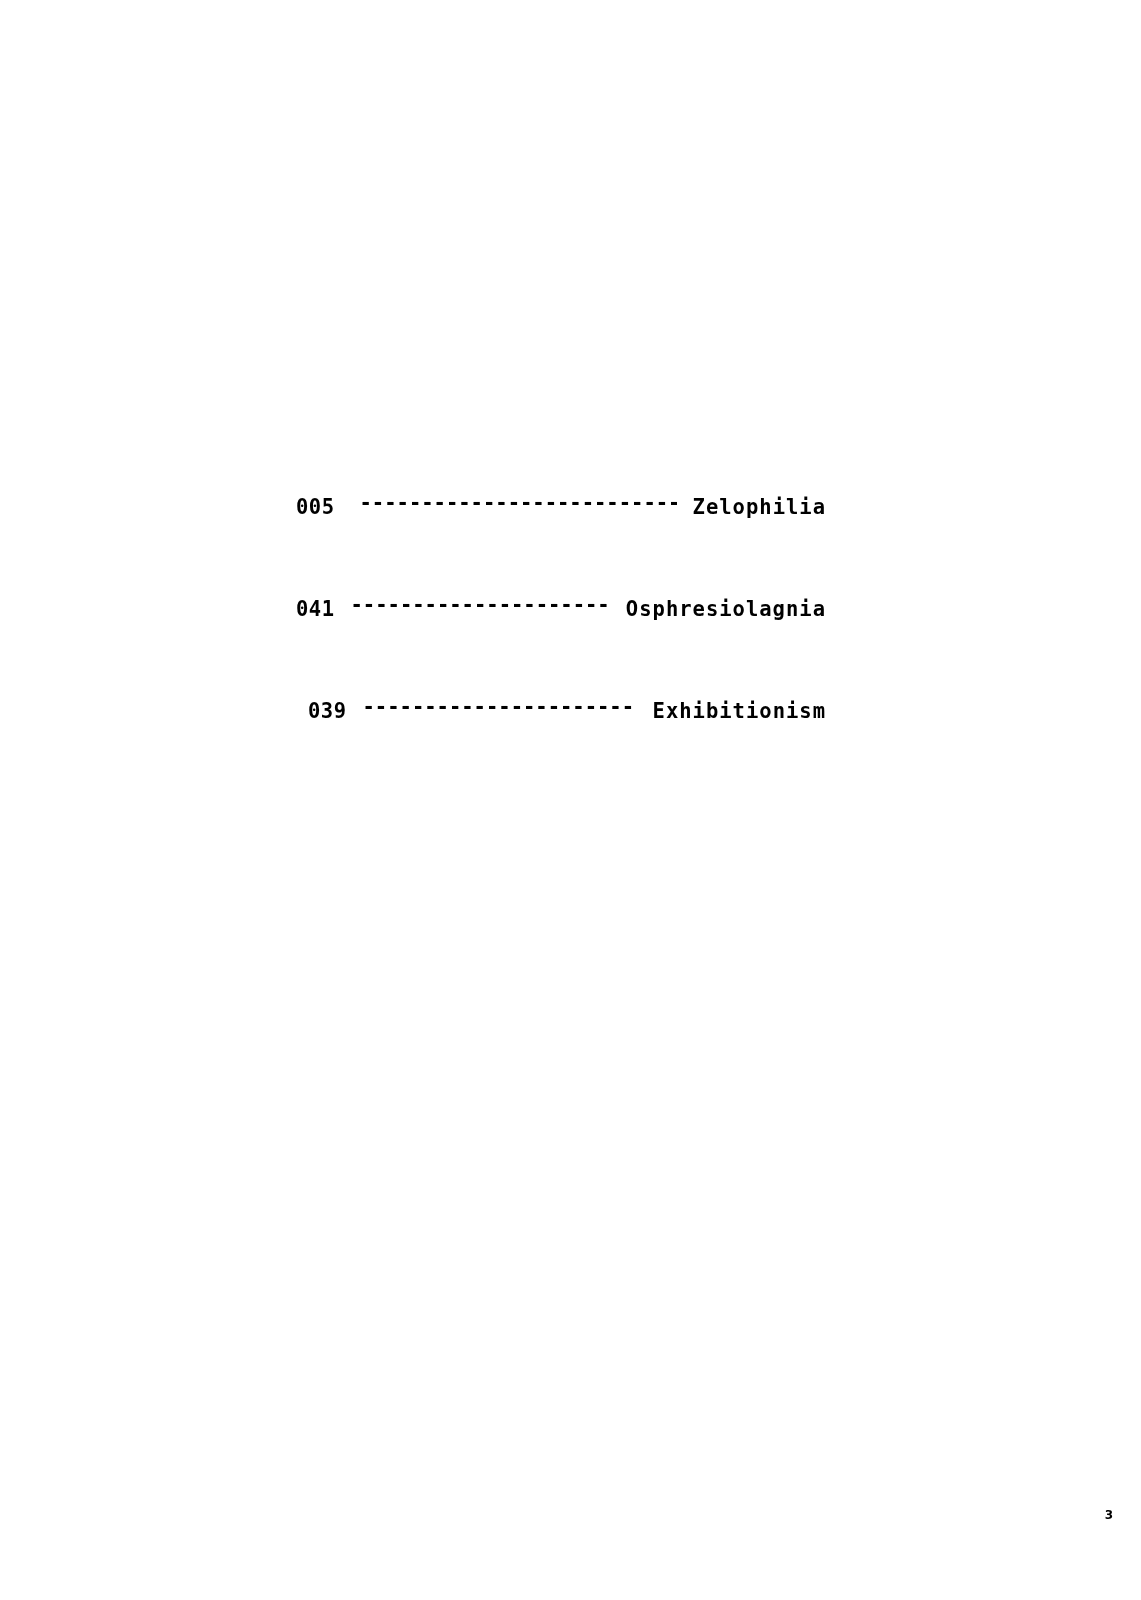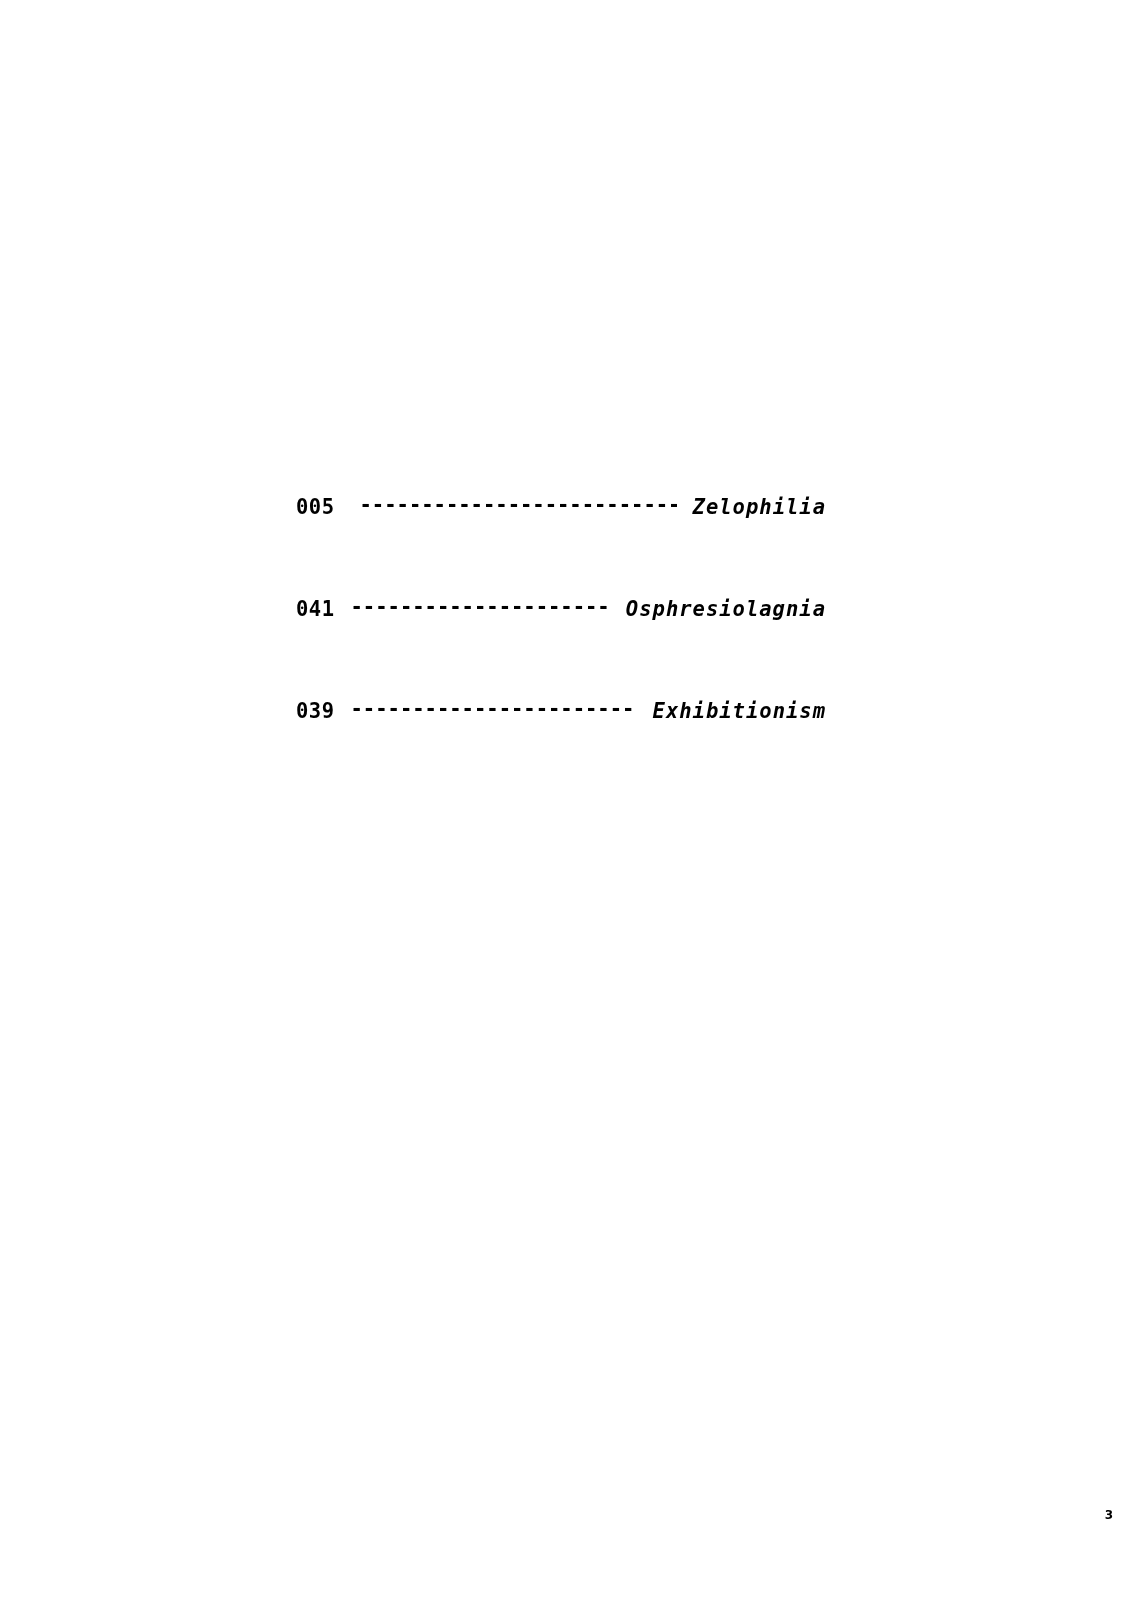--- a/index.html
+++ b/index.html
@@ -18,53 +18,53 @@
 
   .toc {
     position: absolute;
     left: 296px;
     top: 495px;
     width: 530px;
   }
 
   .toc-entry {
     display: flex;
-    align-items: center;
+    align-items: flex-start;
     justify-content: space-between;
     font-family: "DejaVu Sans Mono", monospace;
     font-weight: bold;
     font-size: 20.5px;
     letter-spacing: 0.5px;
     white-space: nowrap;
     margin-bottom: 78px;
     gap: 16px;
   }
 
   .toc-entry:last-child {
     margin-bottom: 0;
+    margin-left: 12px;
   }
 
   .toc-num {
     flex: 0 0 auto;
   }
 
   .toc-dashes {
     flex: 1 1 auto;
     overflow: hidden;
     text-align: center;
     letter-spacing: 0px;
     font-size: 20.5px;
     line-height: 1;
     transform: translateY(-2px);
   }
 
   .toc-title {
     flex: 0 0 auto;
     letter-spacing: 1px;
-    font-style: italic;
   }
 
   .entry-gap-0 .toc-num { padding-right: 9px; }
 
   .page-number {
     position: absolute;
     right: 28px;
     bottom: 78px;
     font-family: "DejaVu Sans", sans-serif;
     font-weight: bold;

